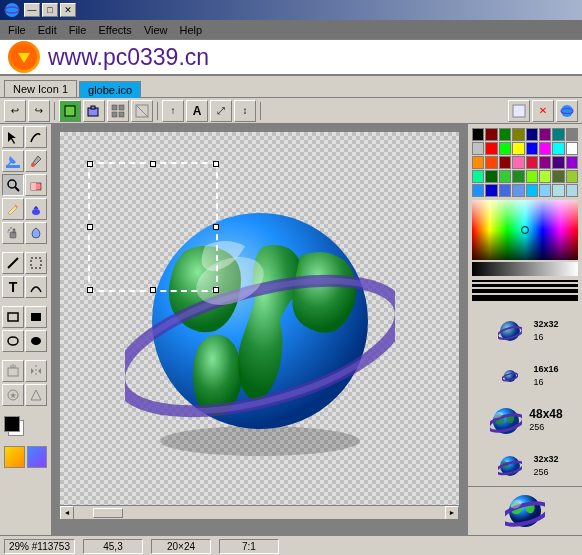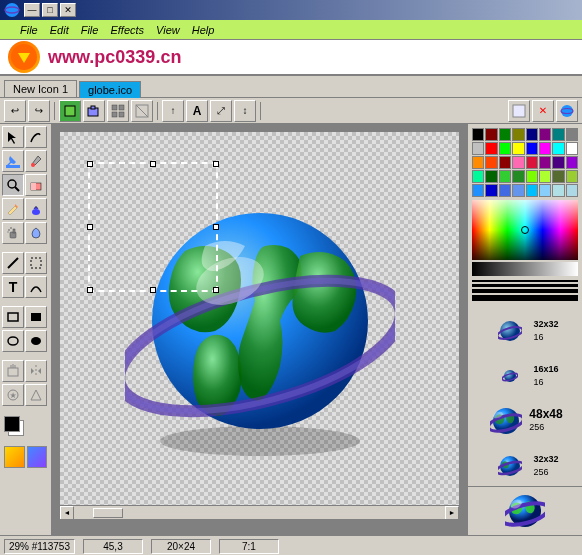--- a/index.html
+++ b/index.html
@@ -20,27 +20,26 @@
     .title-bar-buttons { display: flex; gap: 2px; }
     .title-btn {
       width: 16px; height: 14px; background: #d4d0c8;
       border: 1px solid; border-color: #ffffff #808080 #808080 #ffffff;
       display: flex; align-items: center; justify-content: center;
       font-size: 9px; cursor: pointer; color: black;
     }
 
     
     .menu-bar {
-      background: #bef264;
+      background: #737373;
       height: 20px;
       display: flex;
       align-items: center;
-      padding: 0 14px;
+      padding: 0 2px;
       border-bottom: 1px solid #808080;
-      font-style: italic;
     }
     .menu-item {
       padding: 2px 6px;
       cursor: pointer;
       font-size: 11px;
     }
 
     
     .logo-bar {
       background: white;
@@ -51,23 +50,23 @@
       border-bottom: 2px solid #808080;
     }
     .logo-icon {
       width: 32px; height: 32px;
       background: linear-gradient(135deg, #ff6600, #ffaa00);
       border-radius: 50%;
       margin-right: 8px;
       display: flex; align-items: center; justify-content: center;
     }
     .logo-url {
-      color: #be185d;
-      font-size: 18px;
-      font-weight: bold;
+      color: #4c1d95;
+      font-size: 23px;
+      font-weight: normal;
       font-family: Arial;
     }
 
     
     .tab-bar {
       background: #d4d0c8;
       height: 22px;
       display: flex;
       align-items: flex-end;
       padding: 0 4px;

